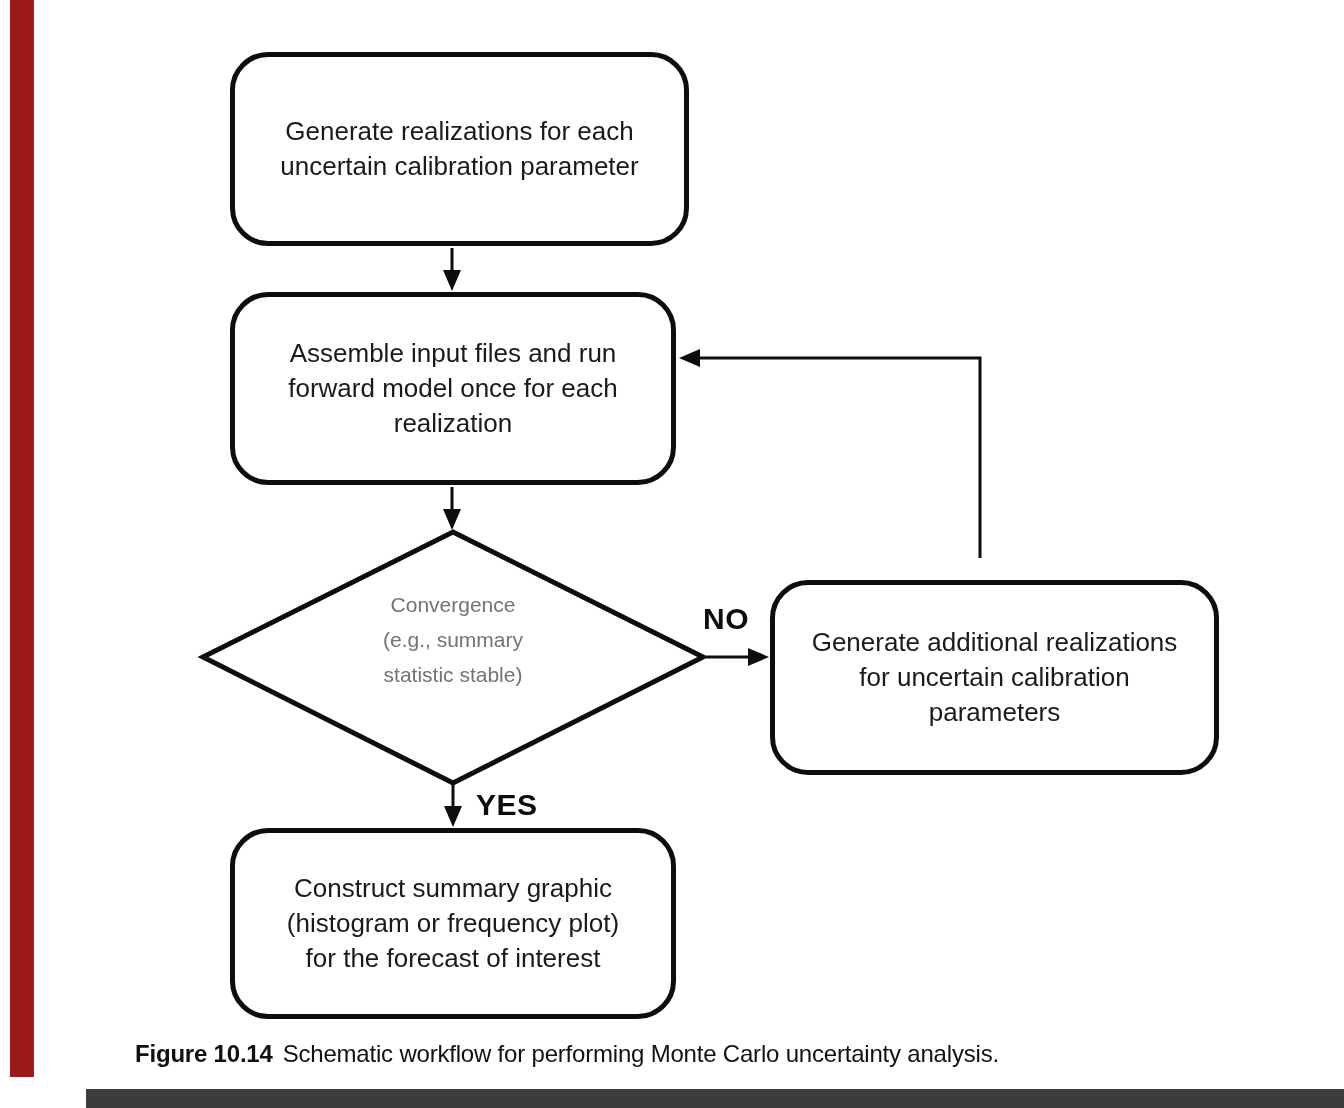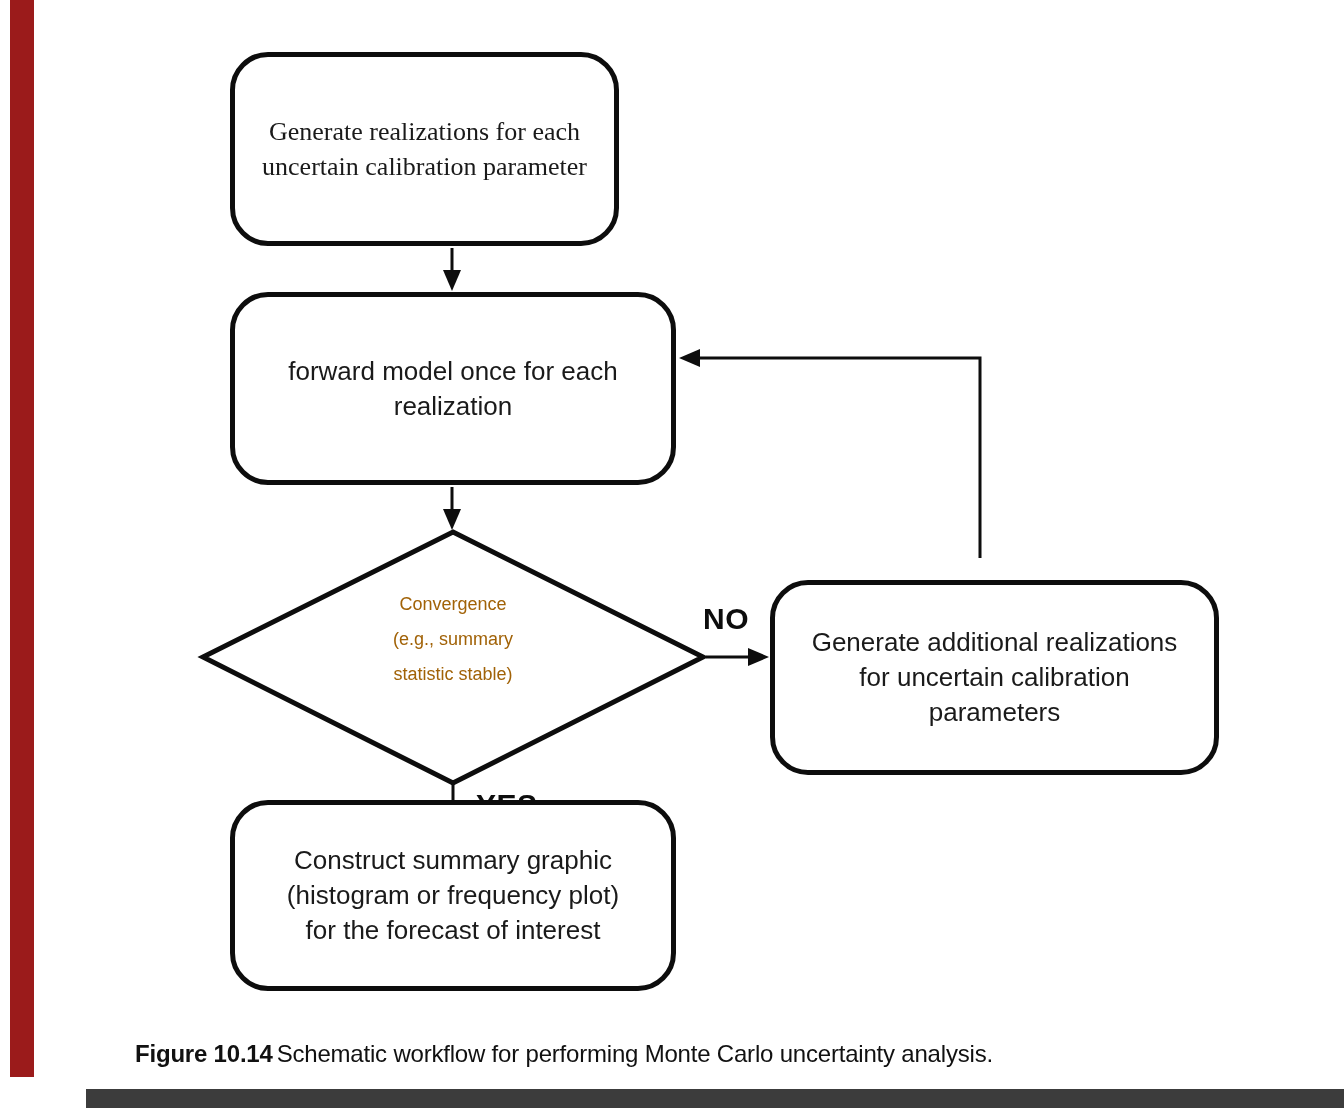--- a/index.html
+++ b/index.html
@@ -23,41 +23,41 @@
   .node{
     position:absolute;
     border:5px solid #0d0d0d;
     border-radius:38px;
     background:#ffffff;
     display:flex;flex-direction:column;justify-content:center;align-items:center;
     box-sizing:border-box;
     font-size:26px;line-height:35px;color:#1a1a1a;
     text-align:center;
   }
-  #node-generate{left:230px;top:52px;width:389px;height:194px;font-family:Liberation Serif, serif;}
+  #node-generate{left:230px;top:52px;width:459px;height:194px;}
   #node-assemble{left:230px;top:292px;width:446px;height:193px;}
   #node-additional{left:770px;top:558px;width:449px;height:195px;margin-top:22px;}
-  #node-construct{left:230px;top:800px;width:446px;height:191px;}
+  #node-construct{left:230px;top:828px;width:446px;height:191px;}
   .diamond-text{
     position:absolute;left:303px;top:587px;width:300px;
-    font-size:18px;line-height:35px;color:#a16207;text-align:center;
+    font-size:21px;line-height:35px;color:#737373;text-align:center;
   }
   .edge-label{
     position:absolute;
     font-size:30px;font-weight:bold;color:#0d0d0d;
     letter-spacing:0.5px;
   }
   #label-no{left:703px;top:602px;width:56px;text-align:left;}
   #label-yes{left:476px;top:788px;width:68px;}
   .caption{
     position:absolute;left:135px;top:1040px;width:1060px;
     font-size:24px;line-height:28px;color:#111111;
     letter-spacing:-0.2px;
   }
-  .caption .cap-label{font-weight:bold;margin-right:4px;}
+  .caption .cap-label{font-weight:bold;margin-right:10px;}
 </style>
 </head>
 <body>
 
 <div class="canvas" style="--accent-bar: #9b1b1b; --bottom-bar: #3c3c3c;">
 
   <div class="accent-bar"></div>
 
   <svg class="connectors" width="1344" height="1108" viewBox="0 0 1344 1108">
 
@@ -78,20 +78,21 @@
     <line x1="453" y1="784" x2="453" y2="810" stroke="#0d0d0d" stroke-width="3"></line>
     <polygon points="453,827 444,806 462,806" fill="#0d0d0d"></polygon>
   </svg>
 
   <div class="node" id="node-generate">
     <div>Generate realizations for each</div>
     <div>uncertain calibration parameter</div>
   </div>
 
   <div class="node" id="node-assemble">
+    <div>Assemble input files and run</div>
     <div>forward model once for each</div>
     <div>realization</div>
   </div>
 
   <div class="diamond-text">
     <div>Convergence</div>
     <div>(e.g., summary</div>
     <div>statistic stable)</div>
   </div>
 

